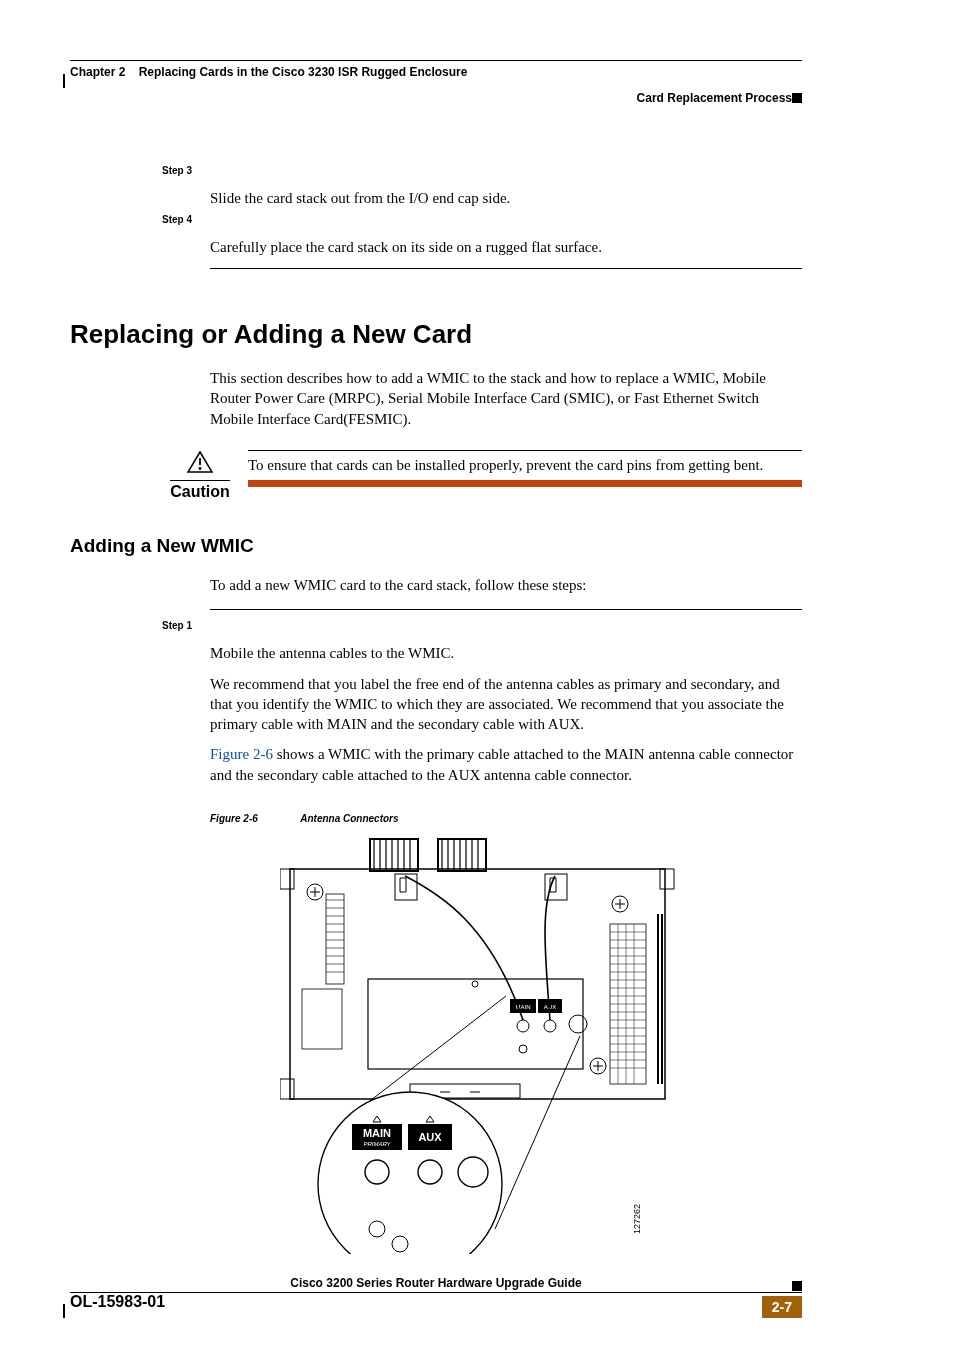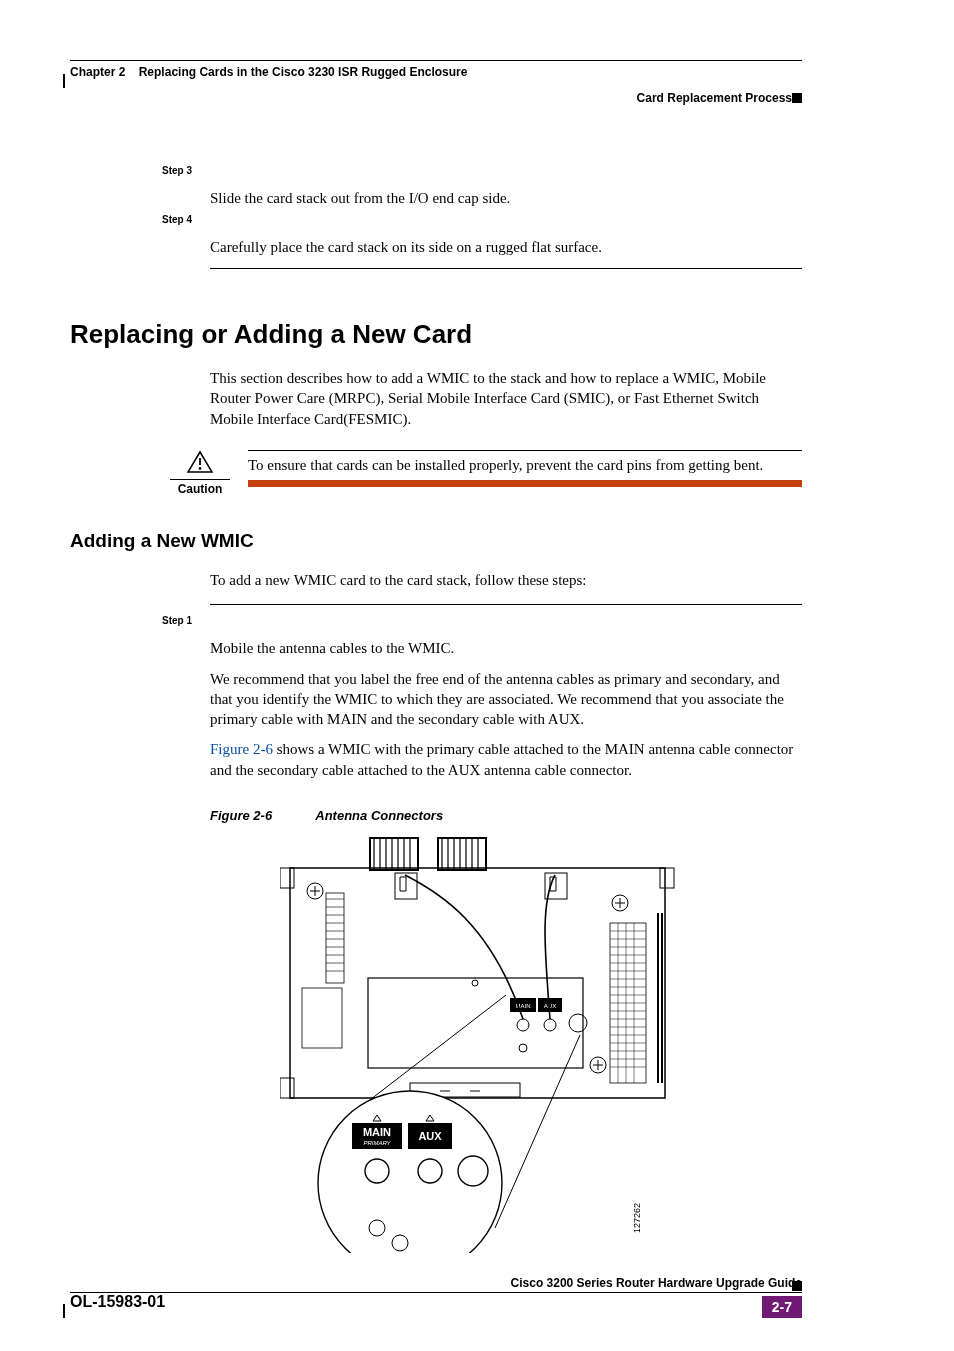--- a/index.html
+++ b/index.html
@@ -102,21 +102,21 @@
   }
   .caution-block {
     display: flex;
     margin: 20px 0 10px 100px;
     align-items: flex-start;
   }
   .caution-icon-col {
     width: 60px;
     text-align: center;
     font-family: Arial, Helvetica, sans-serif;
-    font-size: 12px;
+    font-size: 16px;
     font-weight: bold;
   }
   .caution-icon {
     margin-bottom: 2px;
     border-bottom: 1px solid #000;
     padding-bottom: 2px;
   }
   .caution-text-col {
     flex: 1;
     margin-left: 18px;
@@ -132,21 +132,21 @@
     margin: 34px 0 18px 0;
   }
   .step-top-rule {
     border-top: 1px solid #000;
     margin: 14px 0 10px 140px;
   }
   .fig-caption {
     font-family: Arial, Helvetica, sans-serif;
     font-style: italic;
     font-weight: bold;
-    font-size: 13px;
+    font-size: 10px;
     margin: 28px 0 10px 140px;
   }
   .fig-caption .fignum {
     margin-right: 40px;
   }
   .figure-box {
     margin-left: 210px;
     width: 400px;
     height: 420px;
     position: relative;
@@ -171,21 +171,21 @@
     font-family: Arial, Helvetica, sans-serif;
     font-size: 16px;
   }
   .footer-left {
     font-weight: bold;
   }
   .page-badge {
     position: absolute;
     bottom: 33px;
     right: 70px;
-    background: #701a75;
+    background: #a16207;
     color: #fff;
     font-family: Arial, Helvetica, sans-serif;
     font-weight: bold;
     font-size: 14px;
     padding: 3px 10px;
   }
   .footer-marker {
     position: absolute;
     bottom: 60px;
     right: 70px;
@@ -408,21 +408,21 @@
 
         <text x="360" y="400" font-size="9" font-family="Arial" transform="rotate(-90 360 400)">127262</text>
       </svg>
     </div>
 
   </div>
 
   <div class="footer-marker"></div>
 
   <div class="footer">
-    <div style="text-align:right; font-family:Arial; font-size:12px; font-weight:bold; margin-bottom:2px;">Cisco 3200 Series Router Hardware Upgrade Guide</div>
+    <div style="text-align:center; font-family:Arial; font-size:12px; font-weight:bold; margin-bottom:2px;">Cisco 3200 Series Router Hardware Upgrade Guide</div>
     <div style="border-top:1px solid #000;"></div>
     <div class="footer-row">
       <div class="footer-left">OL-15983-01</div>
     </div>
   </div>
 
   <div class="page-badge">2-7</div>
   <div class="footer-tick"></div>
 
 </div>

